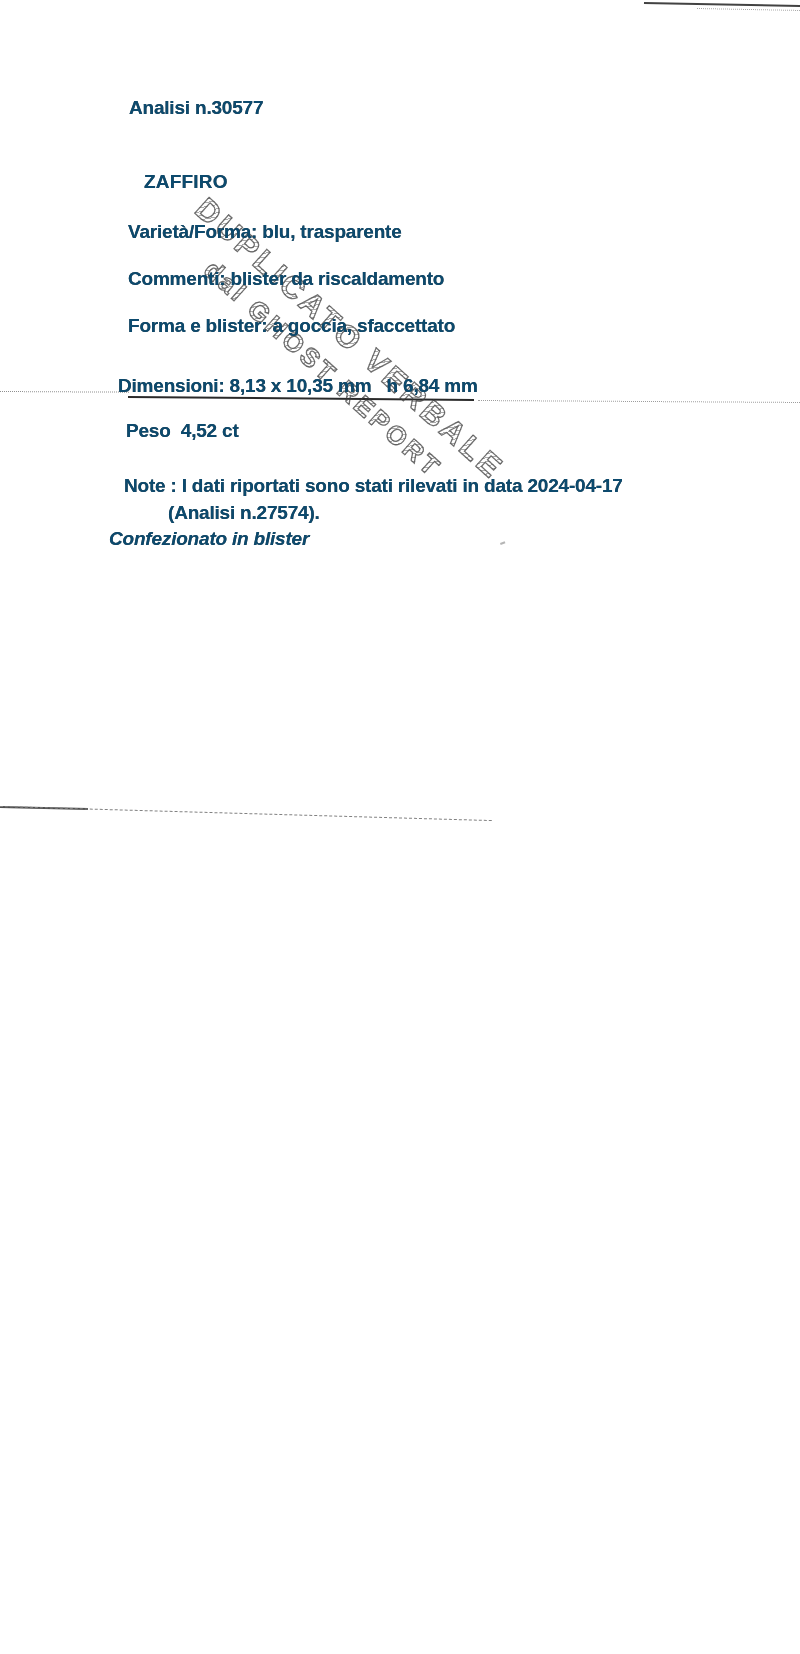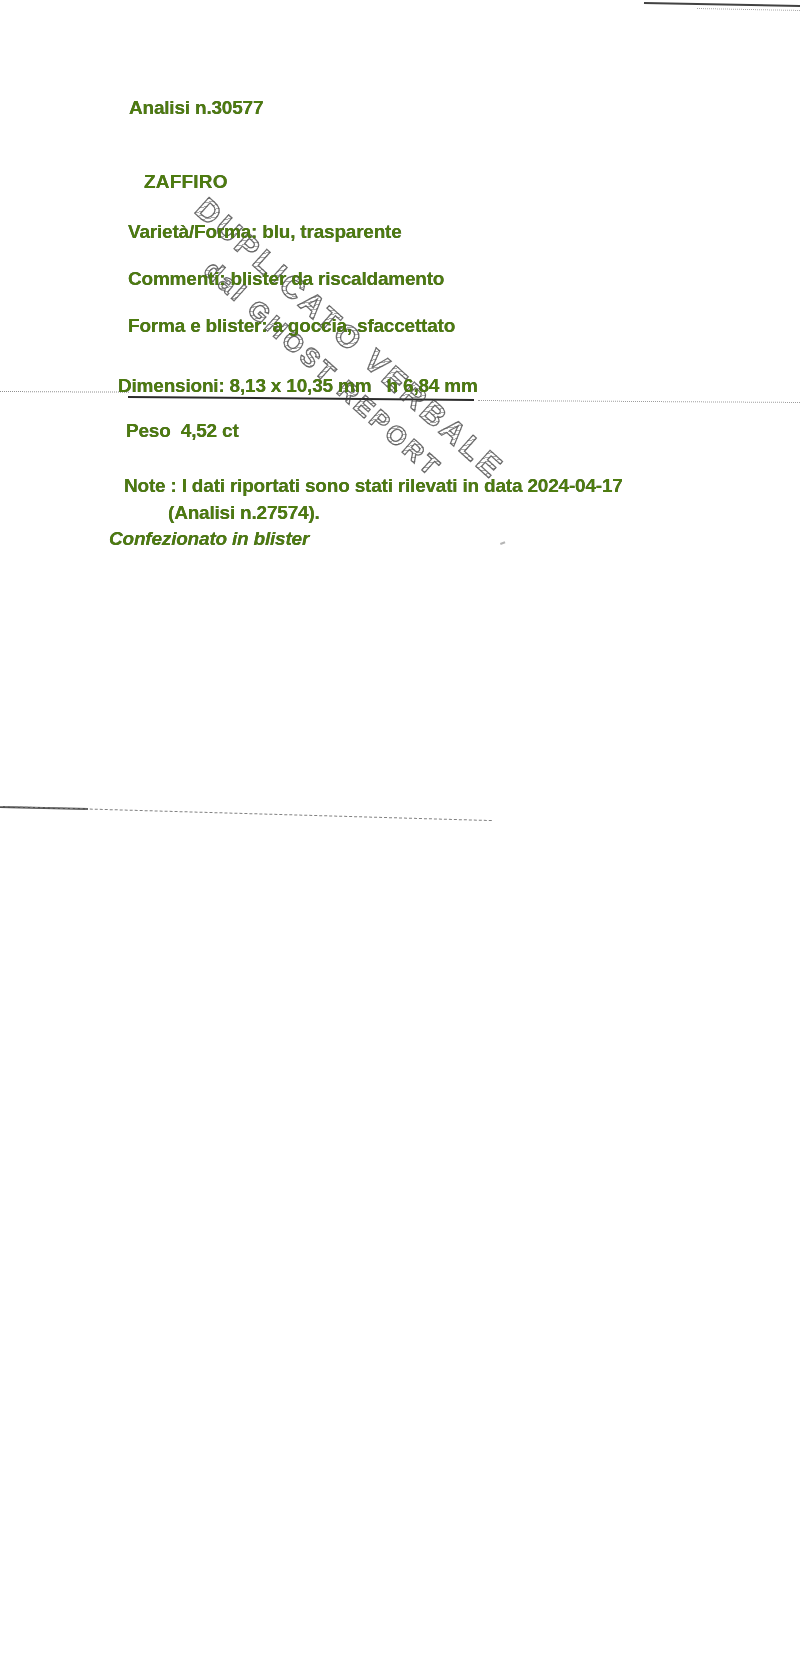--- a/index.html
+++ b/index.html
@@ -11,21 +11,21 @@
     overflow: hidden;
     font-family: "Liberation Sans", sans-serif;
   }
   
   .line {
     position: absolute;
     white-space: pre;
     font-weight: 700;
     font-size: 19px;
     line-height: 21px;
-    color: #4d7c0f;
+    color: #0c4a6e;
     text-shadow: 0 0 0.6px rgba(10,10,10,0.75);
     letter-spacing: -0.2px;
   }
   .l-analisi      { left: 129px; top: 97px;  }
   .l-gem          { left: 144px; top: 171px; letter-spacing: 0.2px; }
   .l-varieta      { left: 128px; top: 221px; }
   .l-commenti     { left: 128px; top: 268px; }
   .l-forma        { left: 128px; top: 315px; }
   .l-dimensioni   { left: 118px; top: 375px; }
   .l-peso         { left: 126px; top: 420px; }

